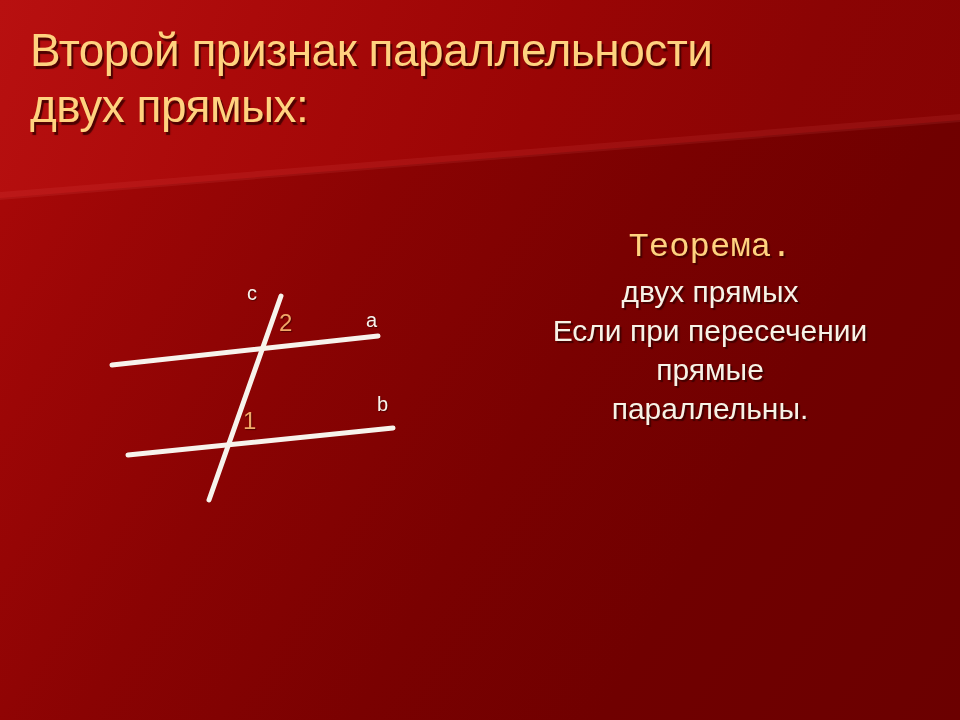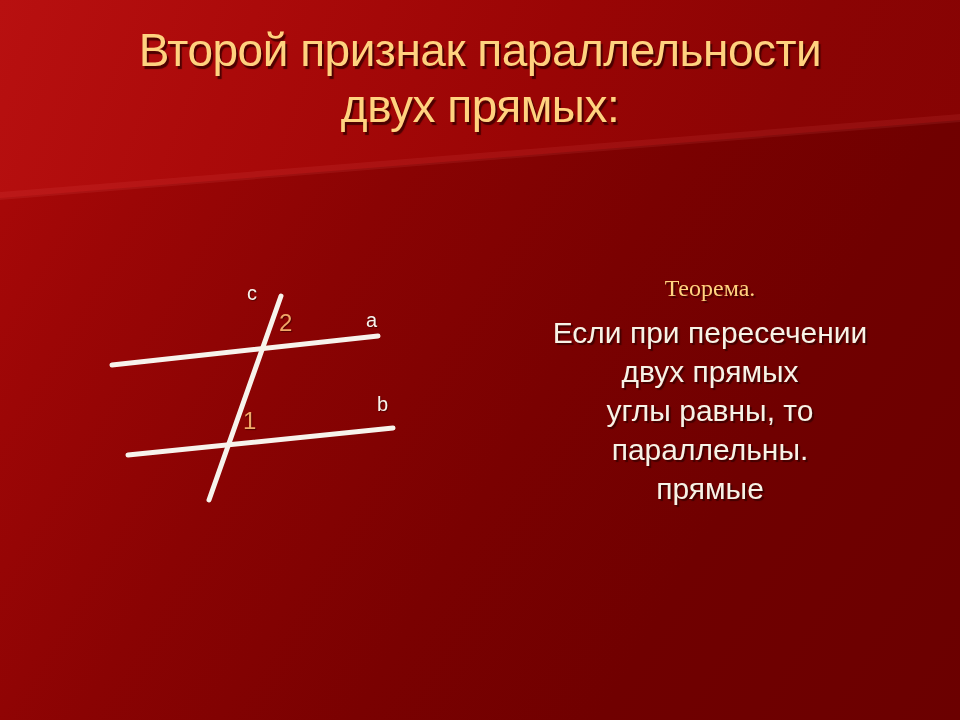--- a/index.html
+++ b/index.html
@@ -50,21 +50,21 @@
     clip-path: polygon(0 192px, 960px 114px, 960px 122px, 0 200px);
     background: rgba(255,120,120,0.10);
   }
 
   
   #title {
     position: absolute;
     left: 30px;
     top: 22px;
     width: 900px;
-    text-align: center;
+    text-align: left;
     color: #ffd27f;
     font-family: "Liberation Sans", sans-serif;
     font-size: 46px;
     line-height: 56px;
     letter-spacing: -0.5px;
     text-shadow: 2px 3px 1px rgba(60,0,0,0.85);
     white-space: pre-line;
   }
 
   
@@ -107,26 +107,25 @@
   
   #theorem-block {
     position: absolute;
     left: 500px;
     top: 226px;
     width: 420px;
     text-align: center;
   }
   #theorem-heading {
     color: #ffd27f;
-    font-family: Liberation Serif, serif;
-    font-size: 24px;
+    font-family: Liberation Mono, monospace;
+    font-size: 34px;
     line-height: 42px;
     text-shadow: 2px 2px 1px rgba(60,0,0,0.8);
     margin-bottom: 4px;
-    margin-top: 41px;
   }
   #theorem-body {
     color: #f7f2e6;
     font-family: "Liberation Sans", sans-serif;
     font-size: 30px;
     line-height: 39px;
     text-shadow: 2px 2px 1px rgba(50,0,0,0.75);
   }
   #theorem-body .em {
     font-style: italic;
@@ -154,21 +153,20 @@
     <span class="geo-label" id="label-c">c</span>
     <span class="geo-label" id="label-a">a</span>
     <span class="geo-label" id="label-b">b</span>
     <span class="angle-label" id="label-2">2</span>
     <span class="angle-label" id="label-1">1</span>
   </div>
 
   <div id="theorem-block">
     <div id="theorem-heading">Теорема.</div>
     <div id="theorem-body">
+      <span class="ln">двух прямых</span>
       <span class="ln">Если при пересечении</span>
-      <span class="ln">двух прямых</span>
-      <span class="ln">углы равны, то</span>
+      <span class="ln">прямые</span>
       <span class="ln">параллельны.</span>
-      <span class="ln">прямые</span>
     </div>
   </div>
 
 </div>
 
 </body></html>

